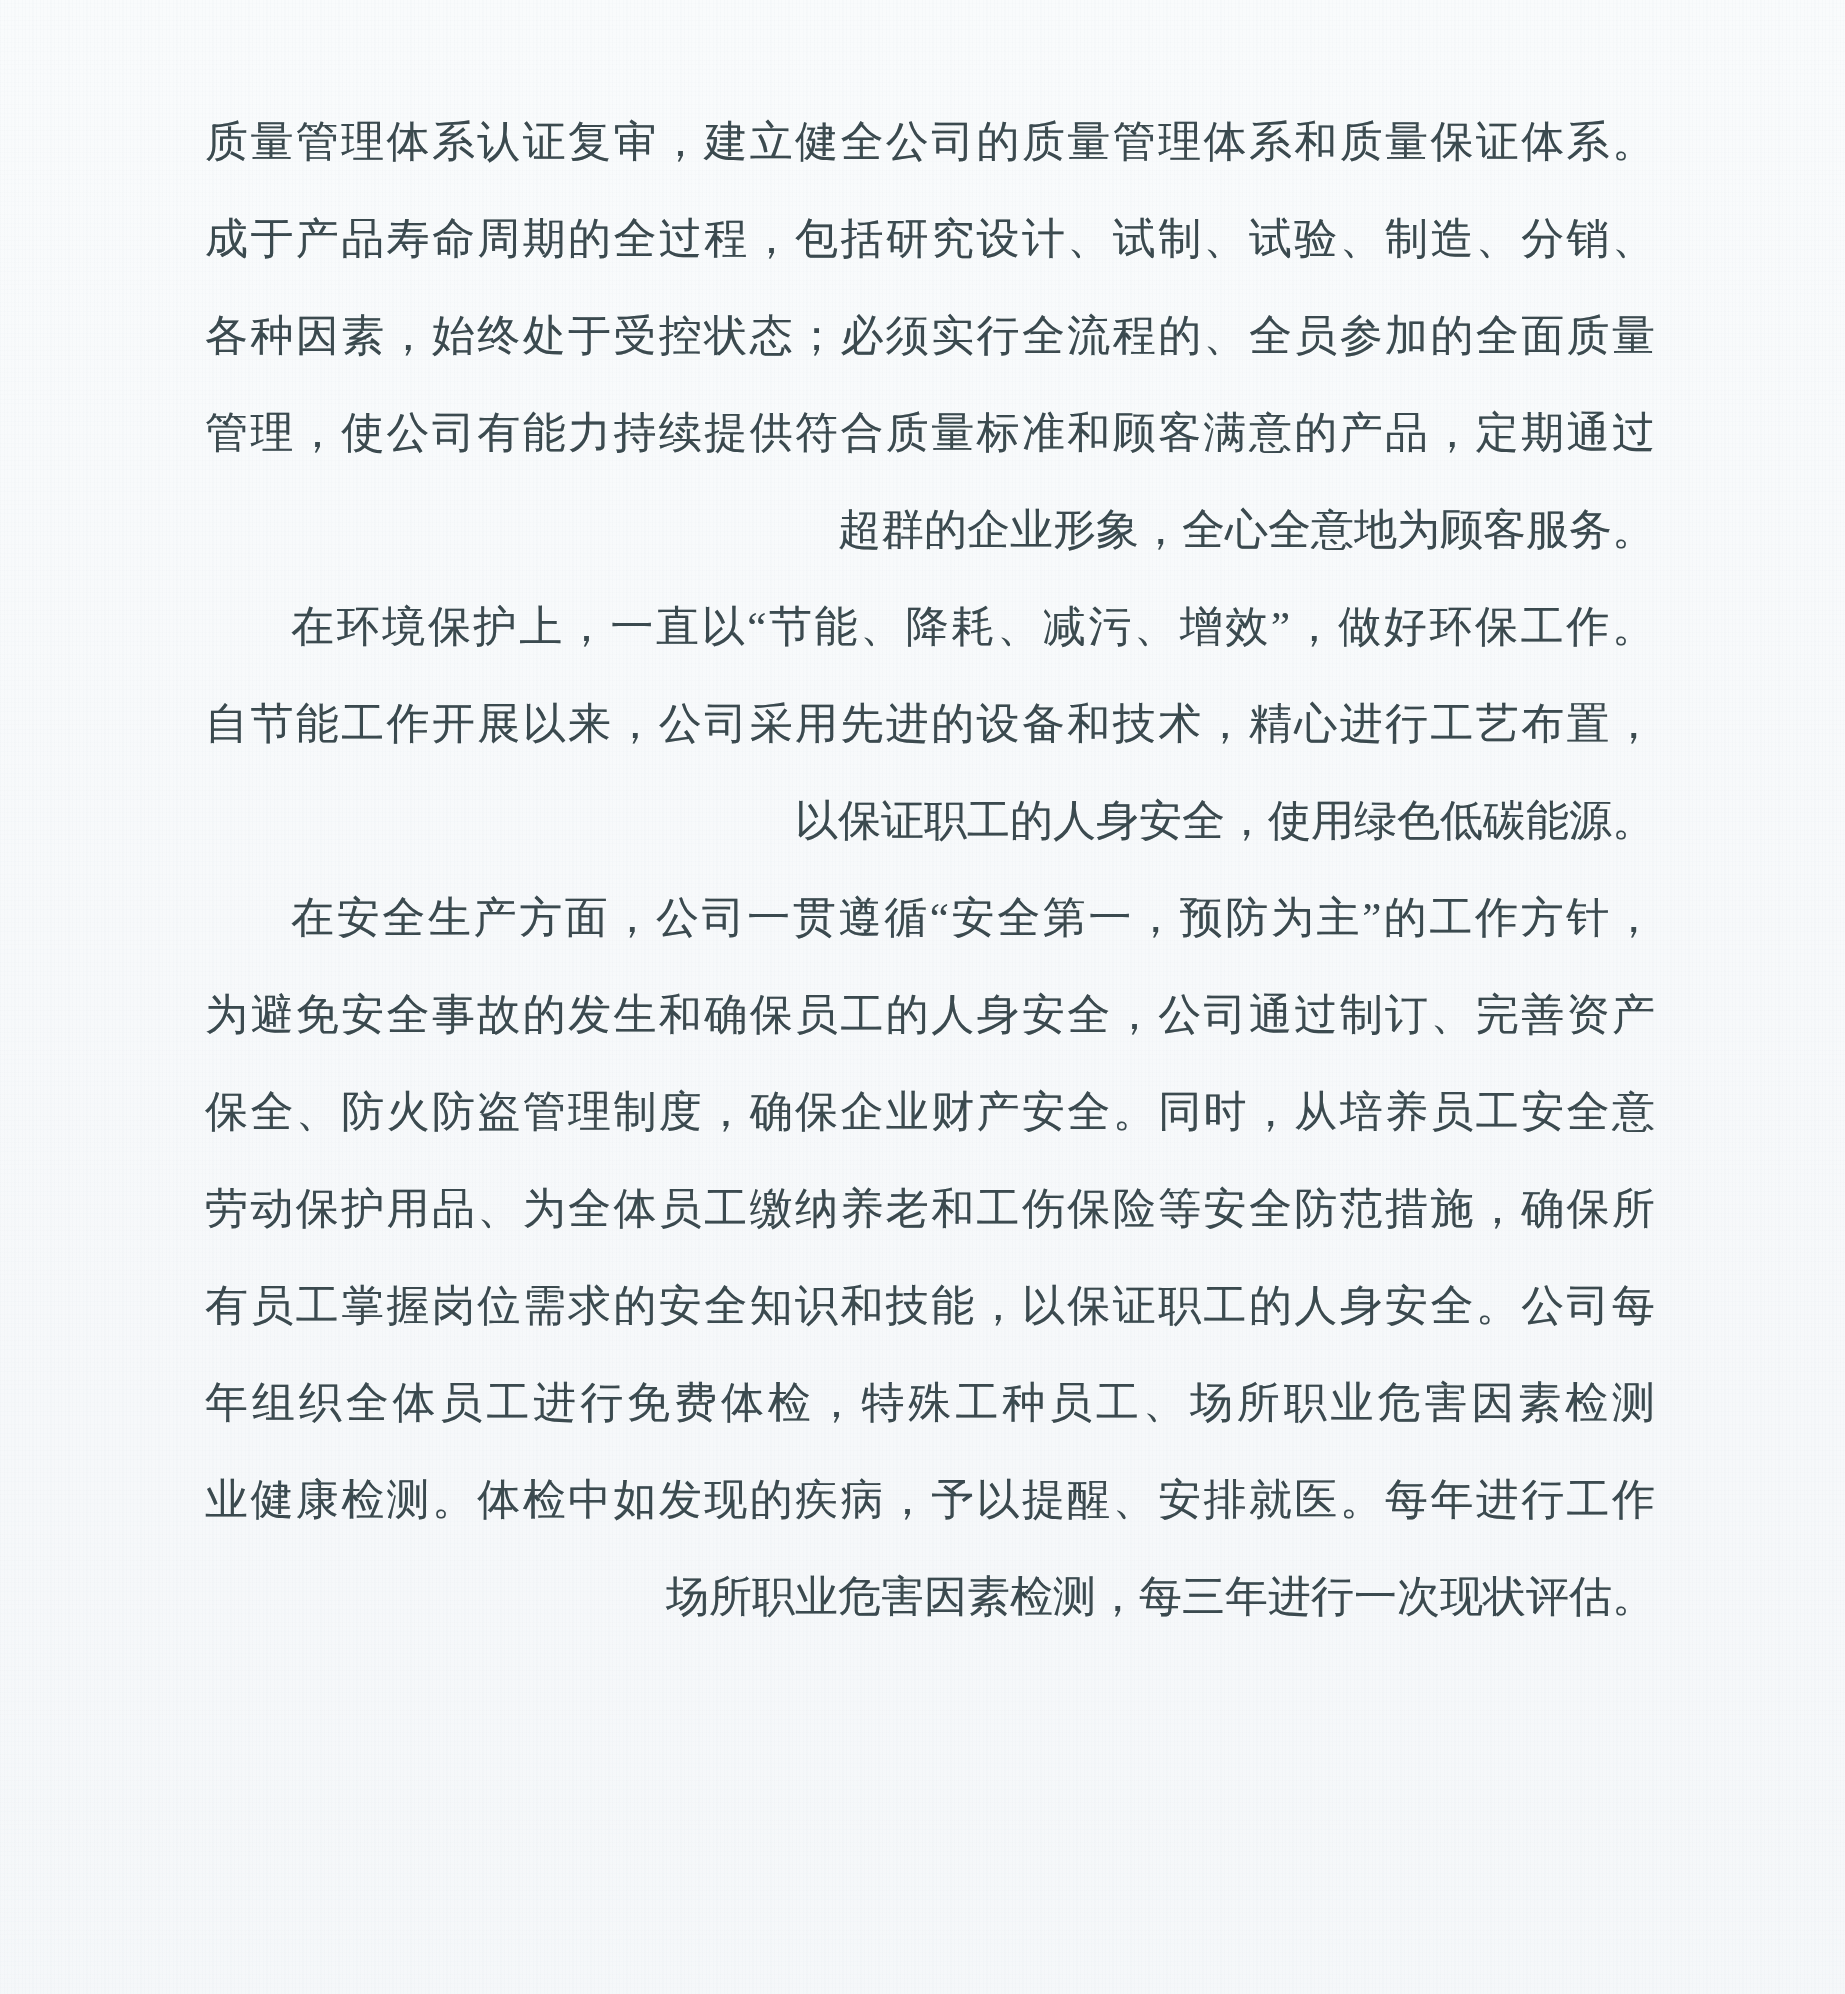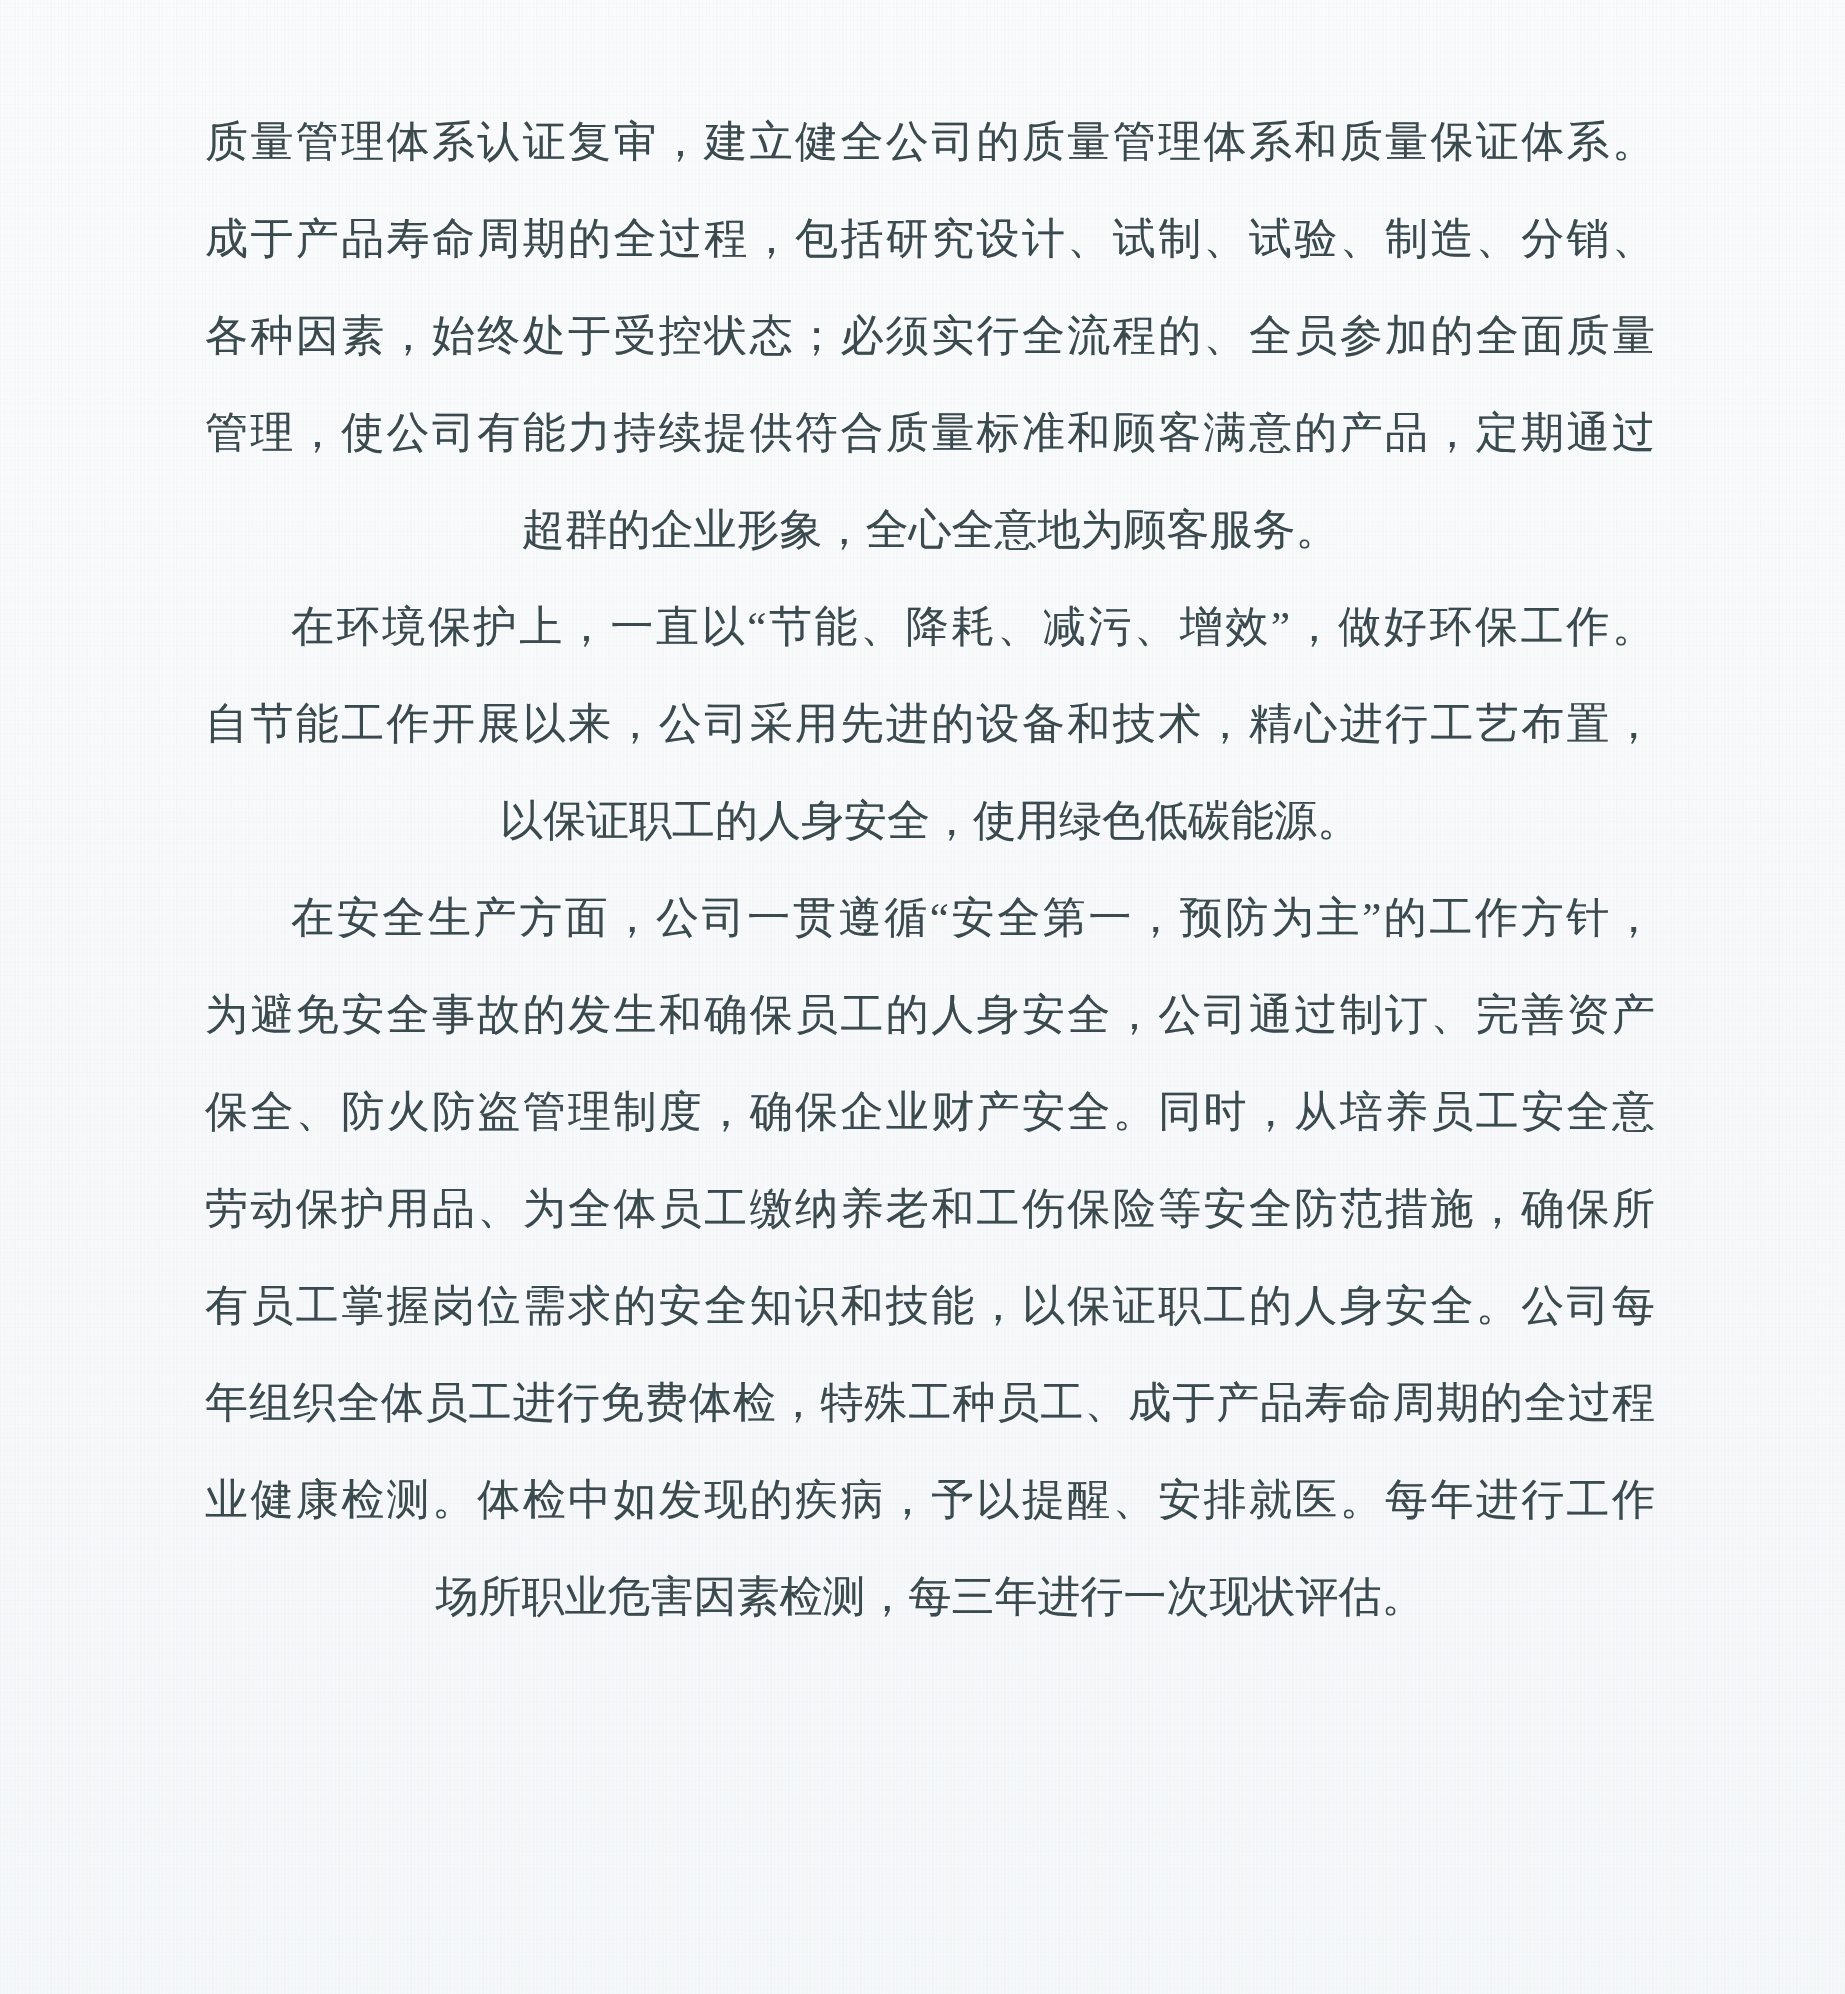--- a/index.html
+++ b/index.html
@@ -40,21 +40,21 @@
     top: 93px;
     width: 1450px;
     font-size: 43px;
     line-height: 97px;
     font-weight: 400;
     text-shadow: 0 0 0.4px rgba(59, 74, 79, 0.35);
   }
 
   .line {
     height: 97px;
-    text-align: center;
+    text-align: right;
   }
 
   .line.just {
     text-align: justify;
     text-align-last: justify;
     text-justify: inter-character;
   }
 
   .line.indent {
     text-indent: 2em;
@@ -71,19 +71,19 @@
       <div class="line just">管理，使公司有能力持续提供符合质量标准和顾客满意的产品，定期通过</div>
       <div class="line">超群的企业形象，全心全意地为顾客服务。</div>
       <div class="line just indent">在环境保护上，一直以“节能、降耗、减污、增效”，做好环保工作。</div>
       <div class="line just">自节能工作开展以来，公司采用先进的设备和技术，精心进行工艺布置，</div>
       <div class="line">以保证职工的人身安全，使用绿色低碳能源。</div>
       <div class="line just indent">在安全生产方面，公司一贯遵循“安全第一，预防为主”的工作方针，</div>
       <div class="line just">为避免安全事故的发生和确保员工的人身安全，公司通过制订、完善资产</div>
       <div class="line just">保全、防火防盗管理制度，确保企业财产安全。同时，从培养员工安全意</div>
       <div class="line just">劳动保护用品、为全体员工缴纳养老和工伤保险等安全防范措施，确保所</div>
       <div class="line just">有员工掌握岗位需求的安全知识和技能，以保证职工的人身安全。公司每</div>
-      <div class="line just">年组织全体员工进行免费体检，特殊工种员工、成于产品寿命周期的全过程</div>
+      <div class="line just">年组织全体员工进行免费体检，特殊工种员工、场所职业危害因素检测</div>
       <div class="line just">业健康检测。体检中如发现的疾病，予以提醒、安排就医。每年进行工作</div>
       <div class="line">场所职业危害因素检测，每三年进行一次现状评估。</div>
     </div>
 
 </div>
 
 
 </body></html>

